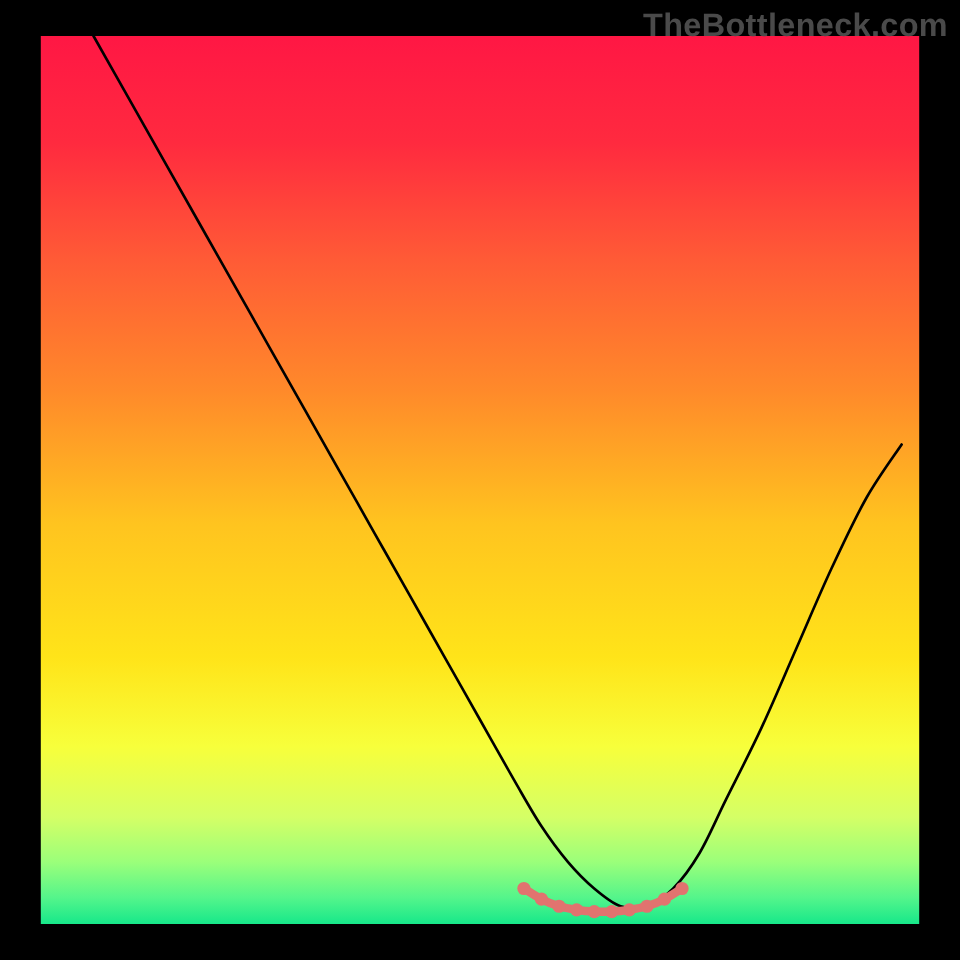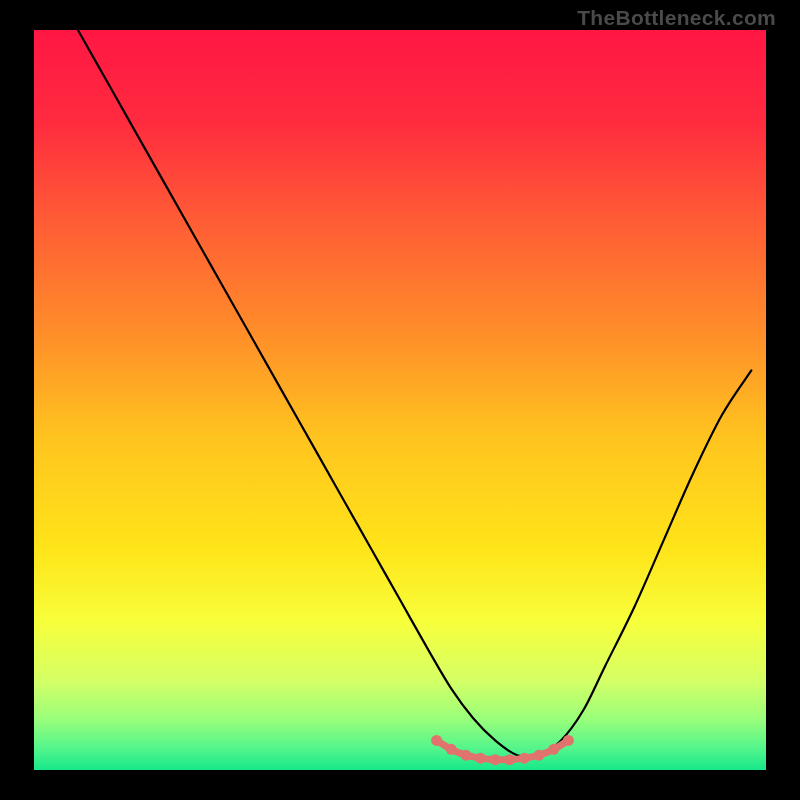--- a/index.html
+++ b/index.html
@@ -12,23 +12,23 @@
     font-family: Arial, Helvetica, sans-serif;
   }
   .chart-wrap {
     position: relative;
     width: 800px;
     height: 800px;
   }
   .watermark {
     position: absolute;
     top: 6px;
-    right: 24px;
+    right: 10px;
     color: #4a4a4a;
-    font-size: 21px;
+    font-size: 27px;
     font-weight: 600;
     letter-spacing: 0.3px;
     user-select: none;
   }
   svg {
     display: block;
   }
 </style>
 </head>
 <body>

